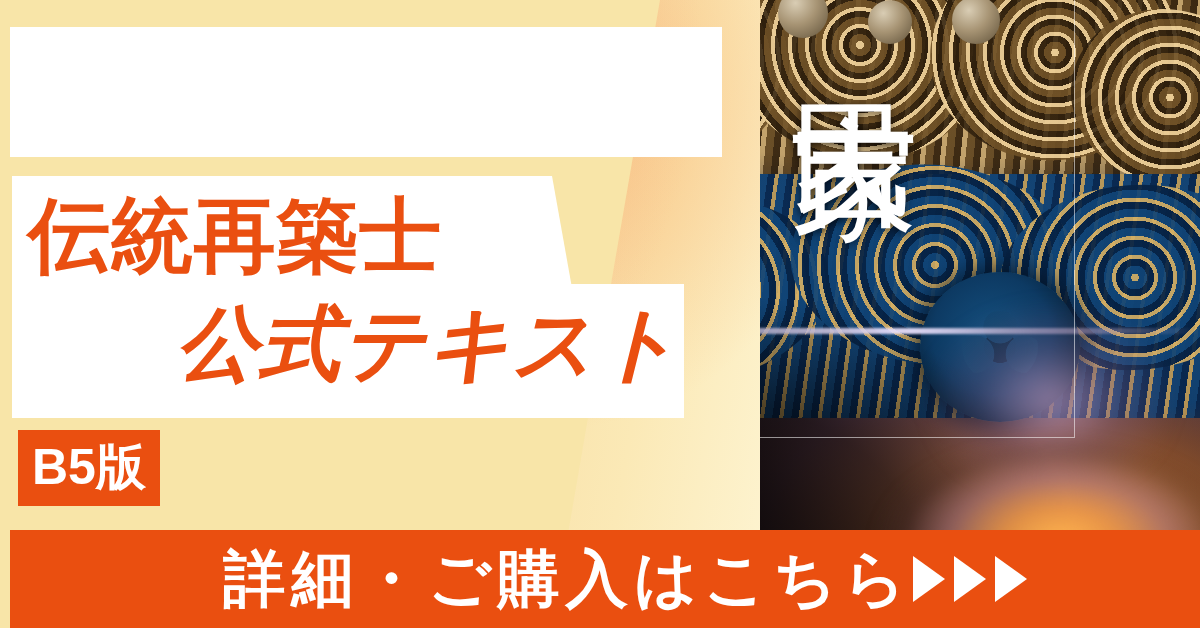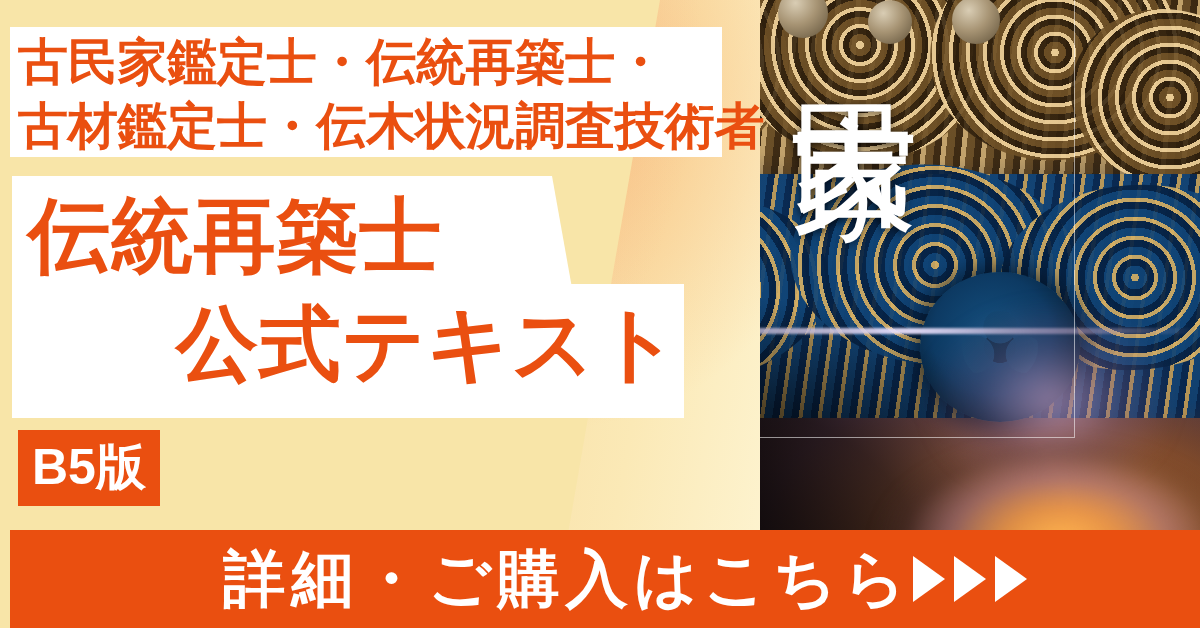--- a/index.html
+++ b/index.html
@@ -204,21 +204,21 @@
     left:18px; top:182px;
     width:660px;
     color:#ea4f10;
     font-size:82px;
     font-weight:700;
     line-height:1.32;
     letter-spacing:.01em;
     white-space:nowrap;
   }
   .maintitle .ln1{ display:block; text-align:left; padding-left:10px; }
-  .maintitle .ln2{ display:block; text-align:left; padding-left:158px; }
+  .maintitle .ln2{ display:block; text-align:left; padding-left:158px;font-style:italic; }
 
   
   .price-row{
     position:absolute;
     left:18px; top:430px;
     display:flex;
     align-items:center;
     gap:22px;
     text-align:right;
   }
@@ -309,24 +309,20 @@
 
   <div class="cover-subtitle">伝統構法、古民家活用のための調査と再生の</div>
 
   <div class="pastel-bg"></div>
   <div class="cream-wedge"></div>
 
   <div class="panel panel-1"></div>
   <div class="panel-2-top"></div>
   <div class="panel-2-bottom"></div>
 
-  <div class="headline">
-    <span class="ln">古民家鑑定士・伝統再築士・</span>
-    <span class="ln">古材鑑定士・伝木状況調査技術者</span>
-  </div>
 
   <div class="maintitle">
     <span class="ln1">伝統再築士</span>
     <span class="ln2">公式テキスト</span>
   </div>
 
   <div class="price-row">
     <span class="size-badge">B5版</span>
   </div>
 

